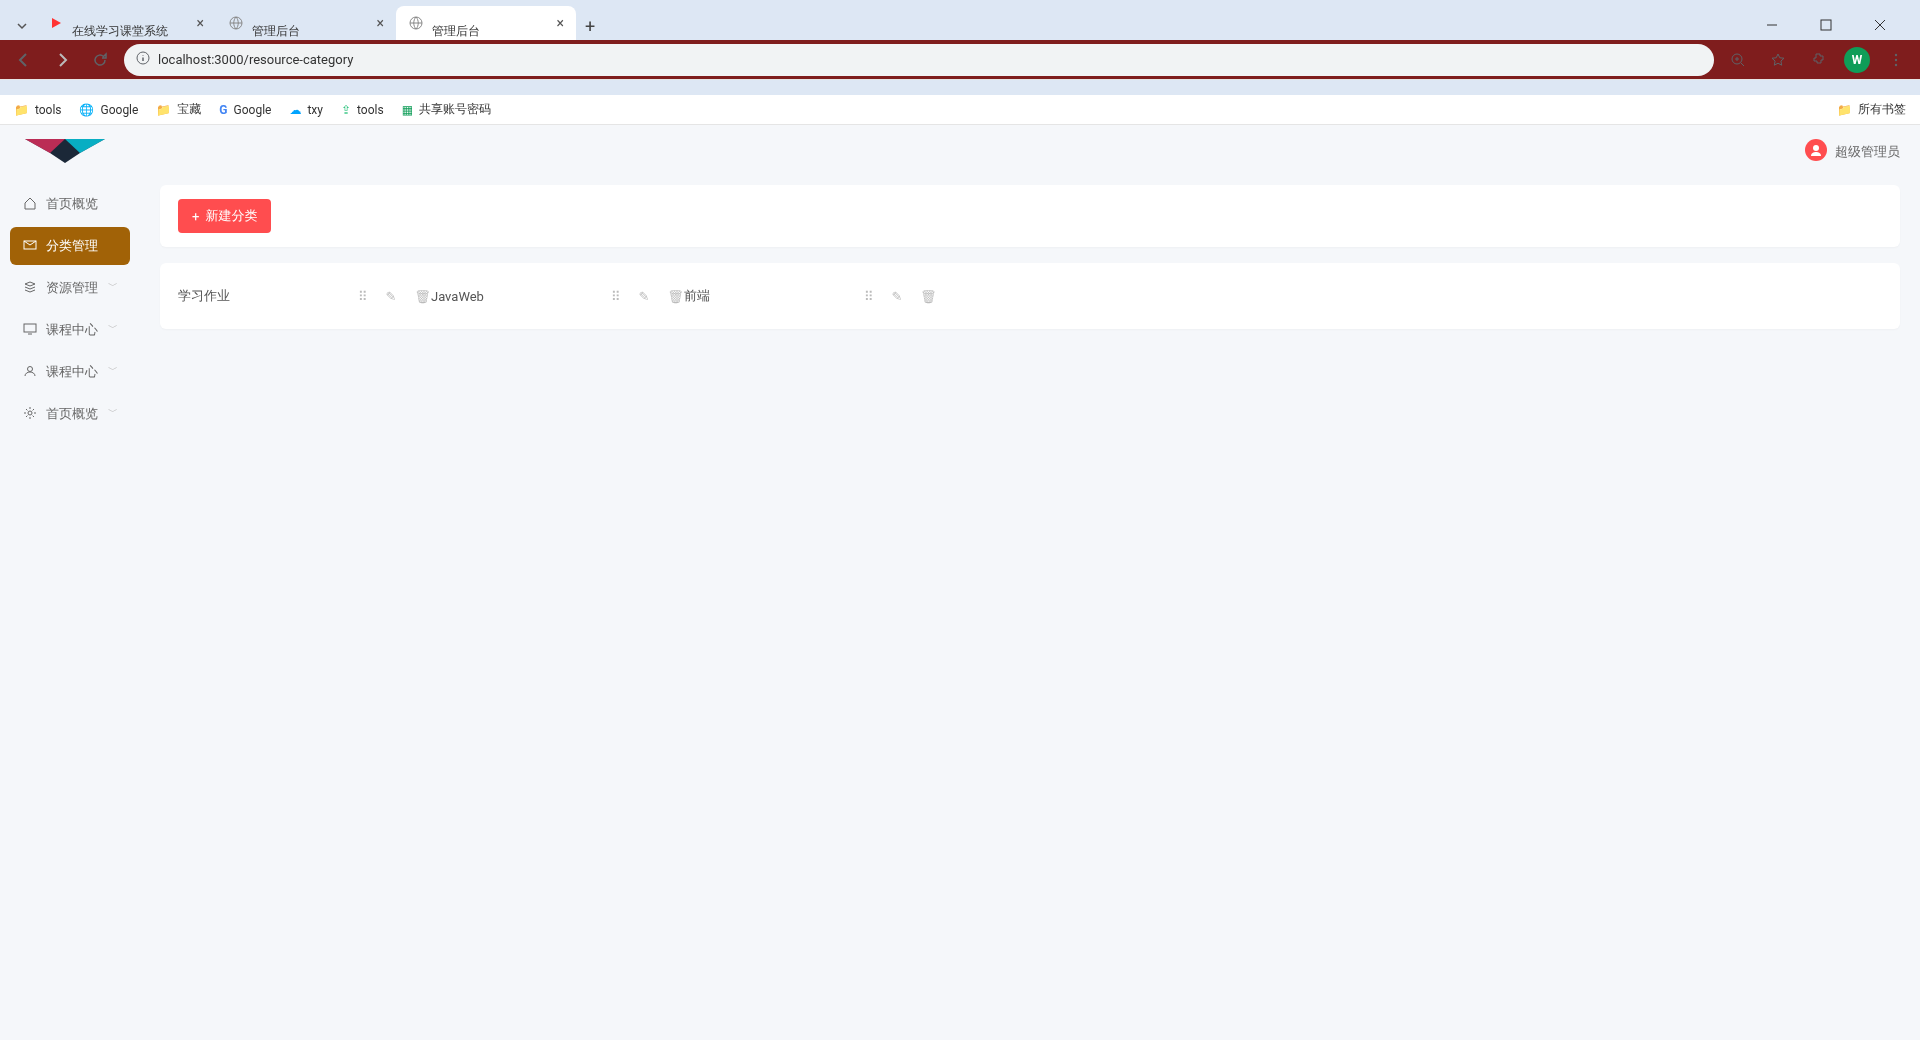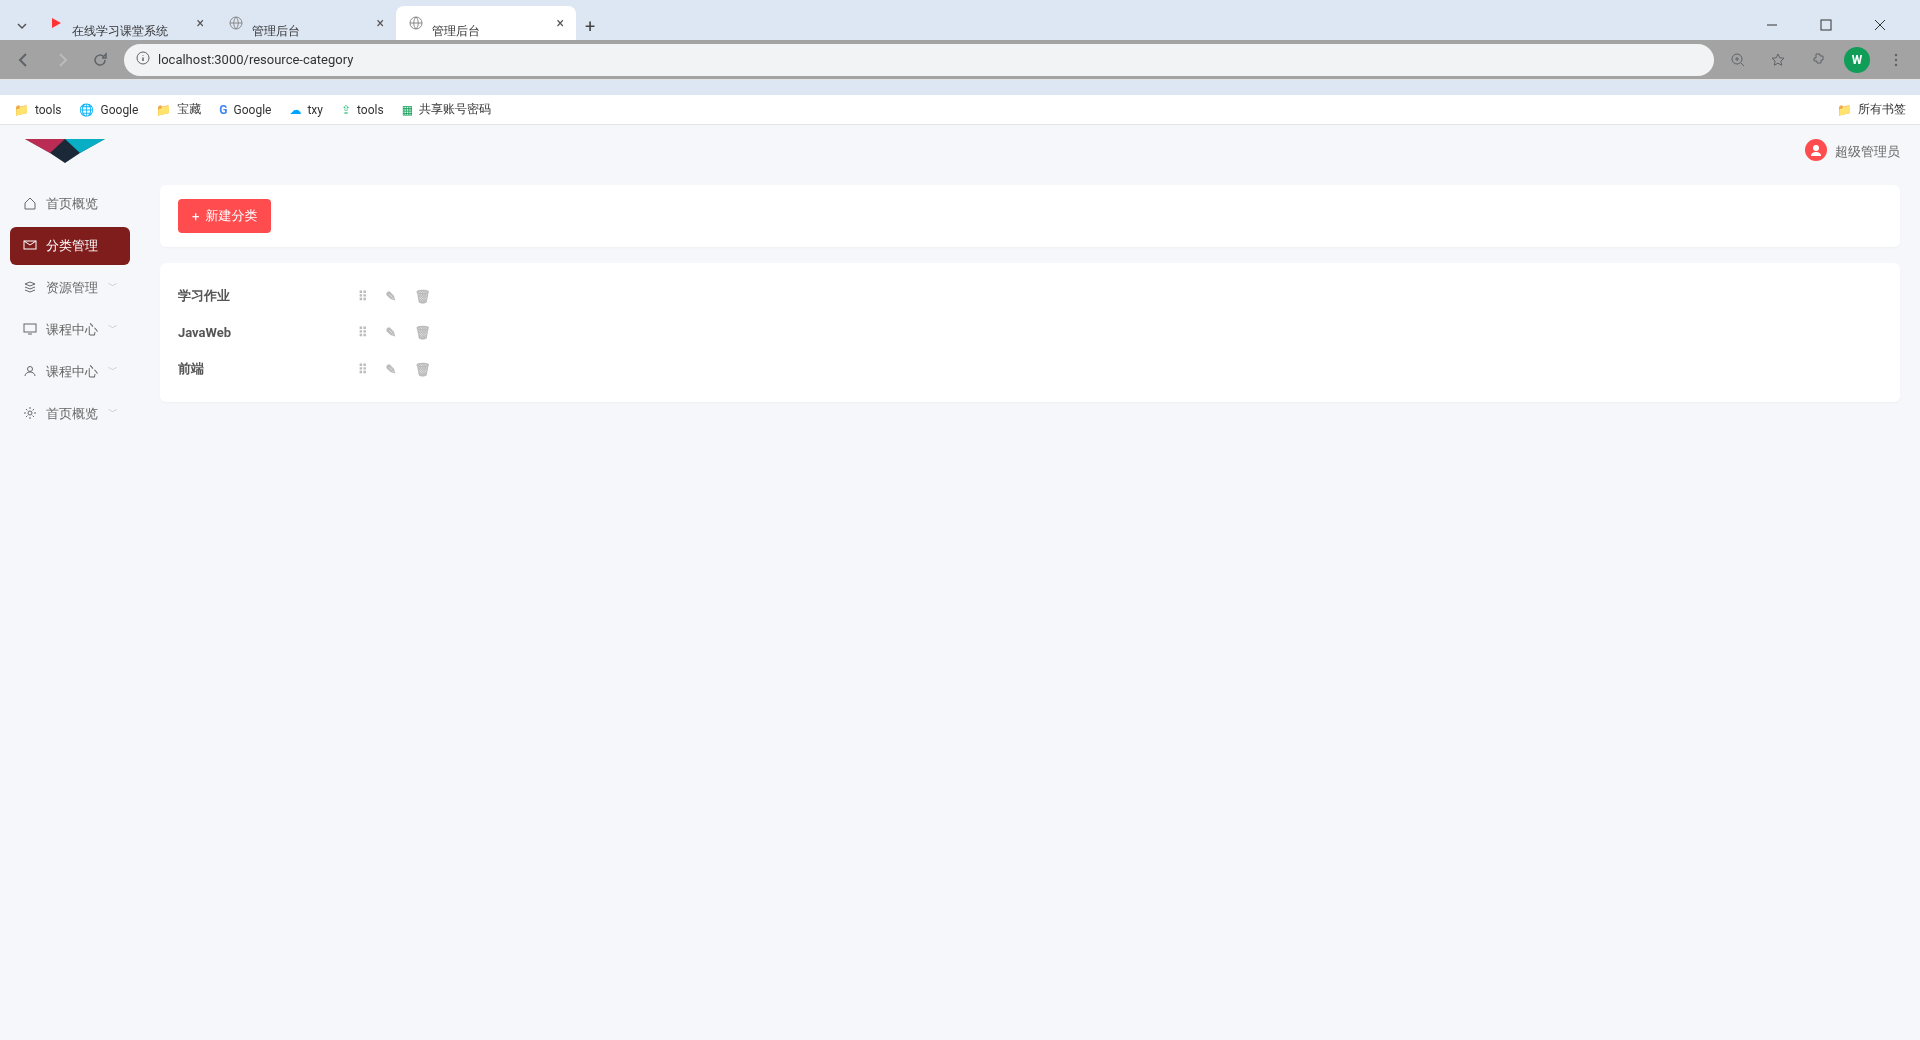--- a/index.html
+++ b/index.html
@@ -11,21 +11,21 @@
 .tab-drop { width: 28px; height: 28px; display:flex; align-items:center; justify-content:center; cursor:pointer; }
 .tab { display: flex; align-items: center; padding: 0 12px; height: 34px; min-width: 180px; max-width: 240px; border-radius: 8px 8px 0 0; position: relative; cursor:pointer; font-size: 12px; color: #333; gap:8px; }
 .tab.active { background: #fff; }
 .tab-favicon { width: 16px; height: 16px; display:inline-flex; align-items:center; justify-content:center; flex-shrink:0; }
 .tab-title { flex: 1; white-space: nowrap; overflow: hidden; text-overflow: ellipsis; margin-top: 17px; }
 .tab-close { font-size: 14px; color: #555; cursor:pointer; }
 .new-tab { width: 28px; height: 28px; display:flex; align-items:center; justify-content:center; font-size:18px; color:#444; cursor:pointer; }
 .window-controls { margin-left:auto; display:flex; gap:10px; padding-right:10px; }
 .win-ctrl { width: 44px; height: 30px; display:flex; align-items:center; justify-content:center; cursor:pointer; color:#333; }
 
-.addr-bar { height: 40px; background: #a3a3a3; display: flex; align-items: center; padding: 0 10px; gap: 10px; border-bottom: 1px solid #e5e5e5; }
+.addr-bar { height: 40px; background: #7f1d1d; display: flex; align-items: center; padding: 0 10px; gap: 10px; border-bottom: 1px solid #e5e5e5; }
 .nav-btn { width: 28px; height: 28px; display:flex; align-items:center; justify-content:center; cursor:pointer; color:#5f6368; }
 .nav-btn.disabled { color: #bbb; }
 .url-box { flex:1; display:flex; align-items:center; height: 32px; background: #f1f3f4; border-radius: 16px; padding: 0 12px; gap:8px; font-size: 13px; color: #333; }
 .info-icon { color:#5f6368; }
 .addr-right { display:flex; align-items:center; gap:12px; }
 .icon-btn { width:28px; height:28px; display:flex; align-items:center; justify-content:center; cursor:pointer; color:#5f6368; }
 .avatar-circle { width:26px; height:26px; border-radius:50%; background:#0f9d58; color:#fff; display:flex; align-items:center; justify-content:center; font-size:12px; font-weight:bold; }
 
 .bookmarks { height: 30px; background:#fff; display:flex; align-items:center; padding:0 14px; gap:18px; font-size:12px; color:#333; border-bottom:1px solid #e5e5e5; }
 .bm-item { display:flex; align-items:center; gap:6px; cursor:pointer; }
@@ -34,29 +34,29 @@
 
 .app { display:flex; height: calc(1040px - 95px - 30px); background:#f5f7fa; position:relative; }
 .app-header { position:absolute; top:0; left:0; right:0; height:50px; display:flex; align-items:center; padding:0 20px; }
 .logo { width:90px; height:38px; display:flex; align-items:center; justify-content:center; }
 .logo svg { width:90px; height:38px; }
 .user-area { margin-left:auto; display:flex; align-items:flex-end; gap:8px; font-size:13px; color:#666; }
 .user-avatar { width:22px; height:22px; border-radius:50%; background:#ff4d4f; display:flex; align-items:center; justify-content:center; }
 
 .sidebar { width:140px; padding-top:60px; padding-left:10px; padding-right:10px; }
 .nav-item { display:flex; align-items:flex-start; gap:8px; padding:10px 12px; font-size:13px; color:#666; border-radius:6px; cursor:pointer; position:relative; margin-bottom:4px; }
-.nav-item.active { background:#7f1d1d; color:#fff; }
+.nav-item.active { background:#a16207; color:#fff; }
 .nav-item .chev { margin-left:auto; font-size:10px; color:#bbb; }
 .nav-icon { width:16px; height:16px; display:inline-flex; align-items:center; justify-content:center; }
 
 .main { flex:1; padding:60px 20px 20px 20px; }
 .card { background:#fff; border-radius:6px; padding:14px 18px; margin-bottom:16px; box-shadow:0 1px 2px rgba(0,0,0,0.03); }
 .new-btn { background:#ff4d4f; color:#fff; border:none; padding:8px 14px; border-radius:4px; font-size:13px; cursor:pointer; display:inline-flex; align-items:center; gap:6px; }
 
-.cat-list { display:flex; flex-direction:column;font-weight:bold; }
+.cat-list { display:flex; flex-direction:row; }
 .cat-row { display:flex; align-items:center; padding:10px 0; font-size:13px; color:#555; }
 .cat-name { width:180px; }
 .cat-actions { display:flex; gap:18px; color:#bbb; }
 .cat-actions span { cursor:pointer; }
 </style>
 </head>
 <body>
 
 <div class="browser-chrome">
   <div class="tab-bar">

